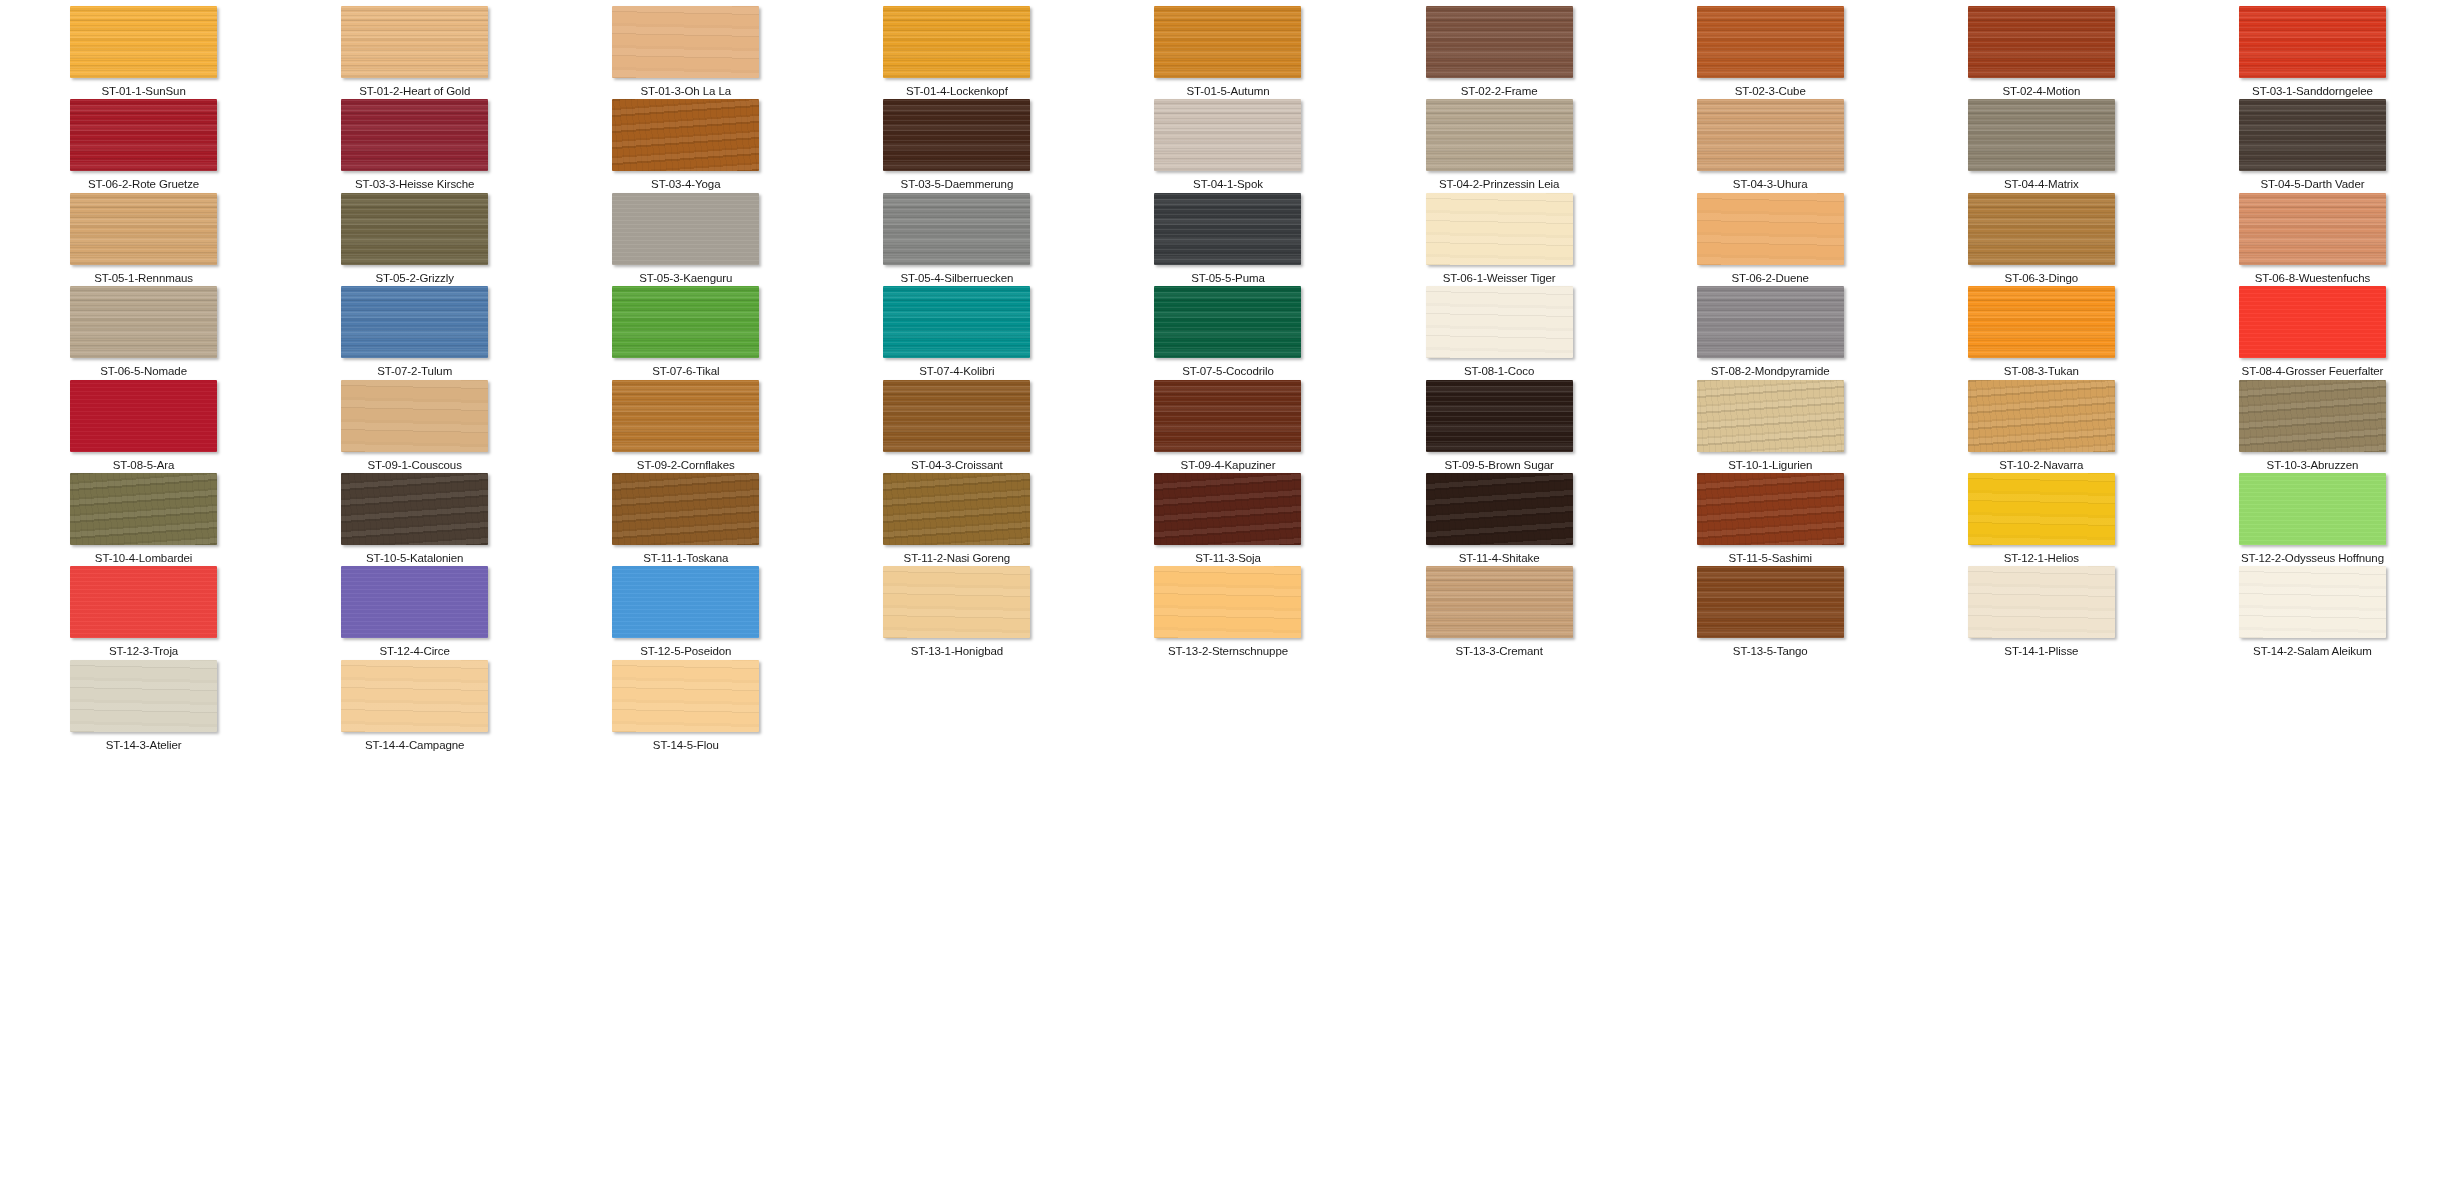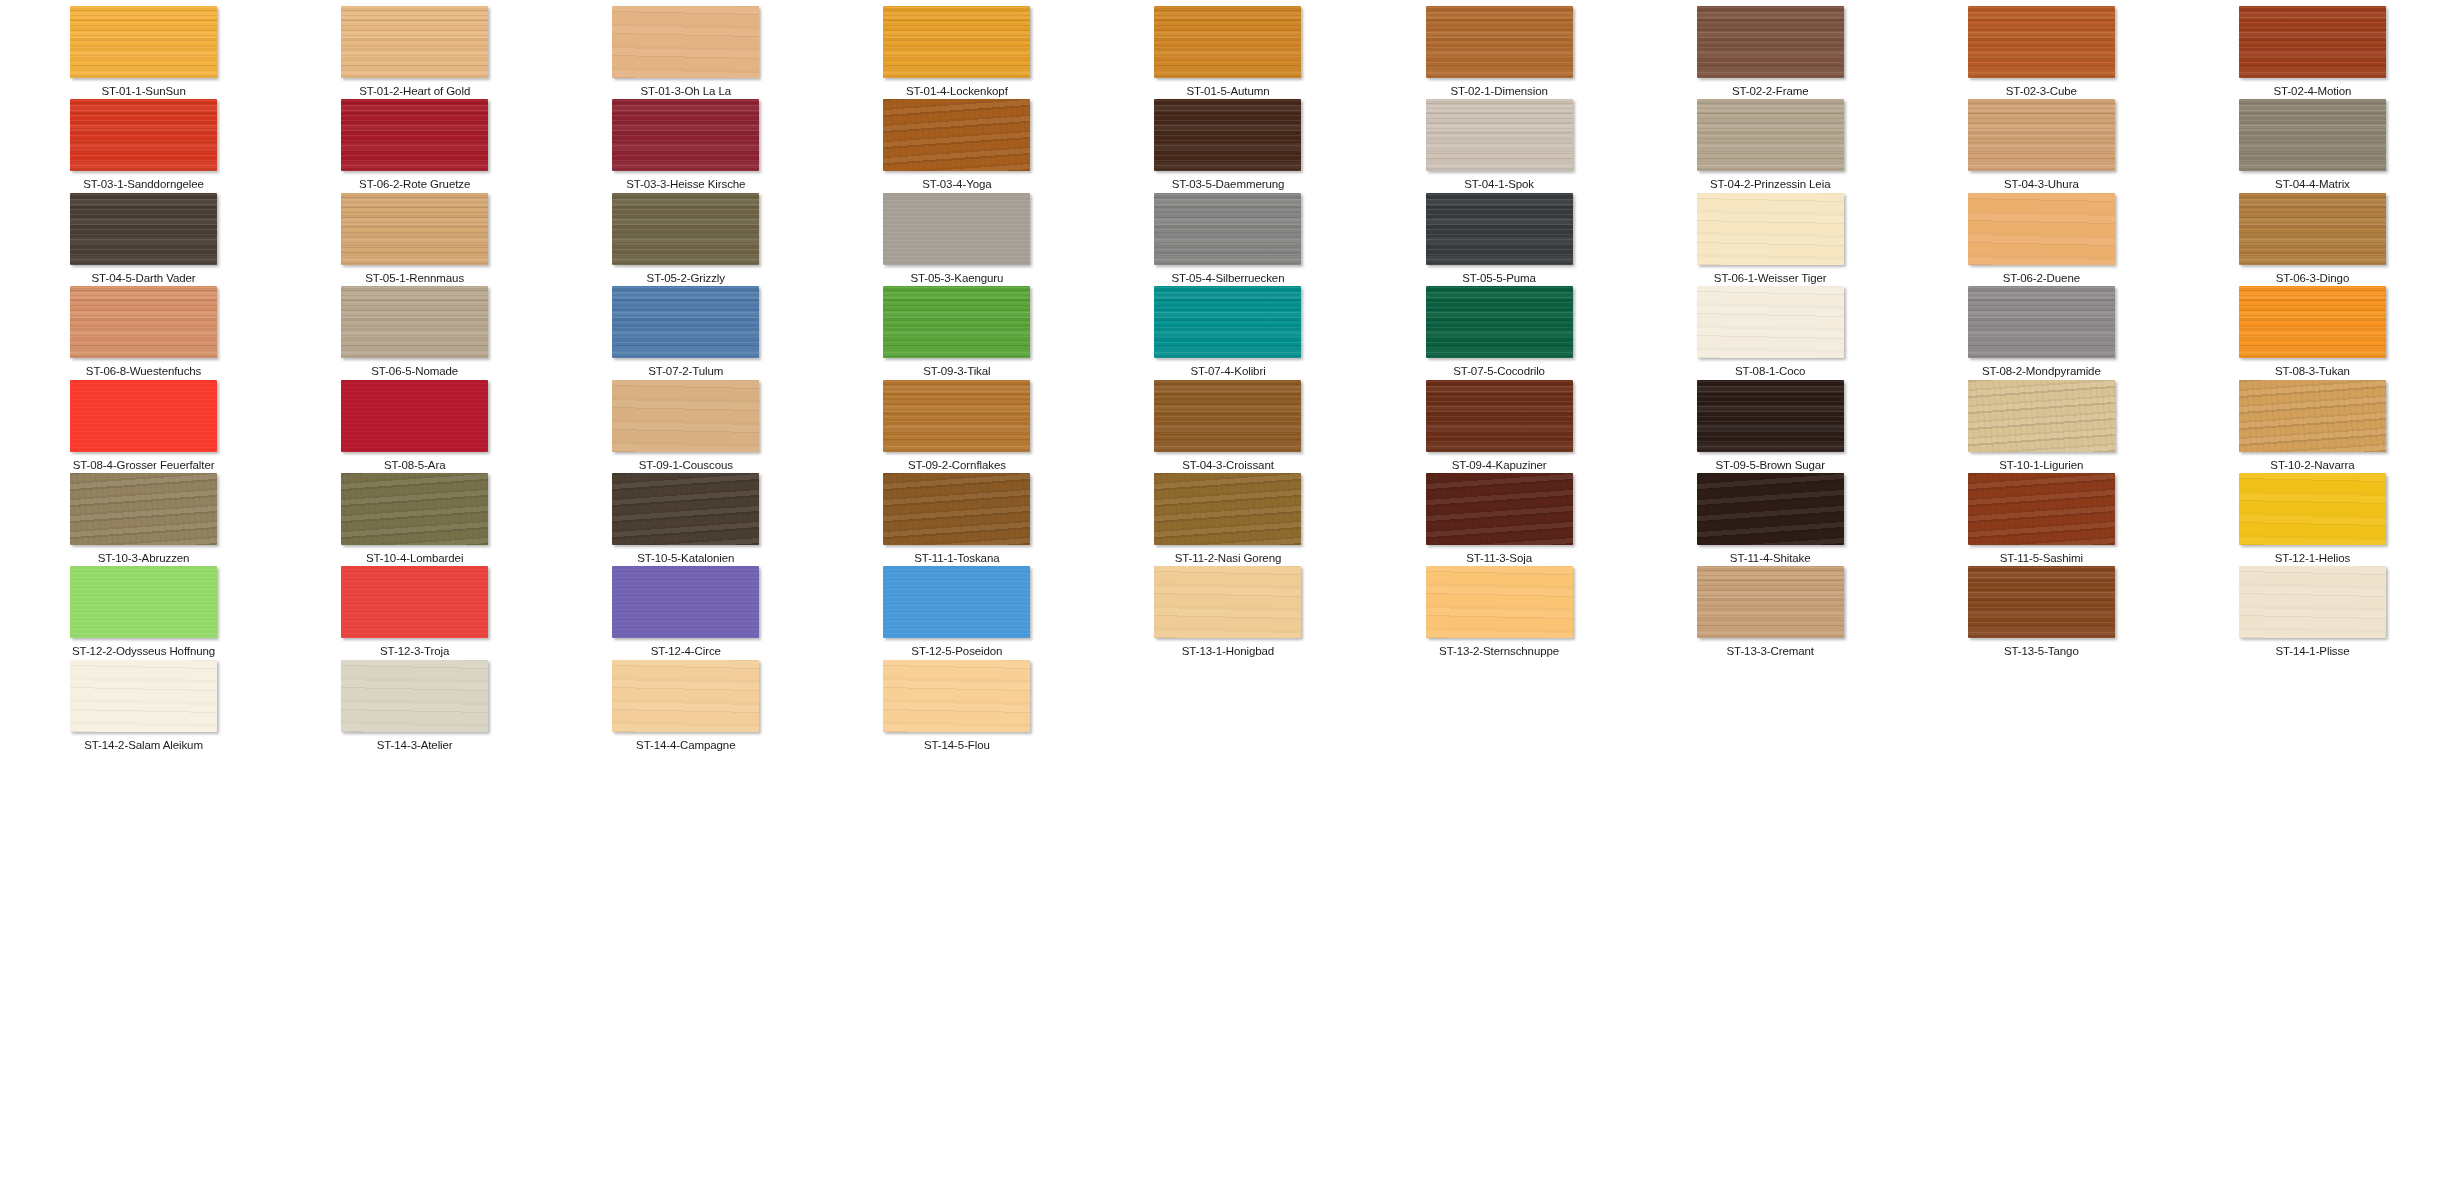--- a/index.html
+++ b/index.html
@@ -151,24 +151,20 @@
       </div>
       <div class="cell">
         <div class="chip" title="ST-01-4-Lockenkopf" style="background-color: rgb(232, 161, 40);"></div>
         <div class="label">ST-01-4-Lockenkopf</div>
       </div>
       <div class="cell">
         <div class="chip" title="ST-01-5-Autumn" style="background-color: rgb(208, 133, 36);"></div>
         <div class="label">ST-01-5-Autumn</div>
       </div>
       <div class="cell">
-        <div class="chip" title="ST-02-1-Dimension" style="background-color: rgb(176, 106, 46);"></div>
-        <div class="label">ST-02-1-Dimension</div>
-      </div>
-      <div class="cell">
         <div class="chip" title="ST-02-2-Frame" style="background-color: rgb(124, 83, 64);"></div>
         <div class="label">ST-02-2-Frame</div>
       </div>
       <div class="cell">
         <div class="chip" title="ST-02-3-Cube" style="background-color: rgb(183, 90, 36);"></div>
         <div class="label">ST-02-3-Cube</div>
       </div>
       <div class="cell">
         <div class="chip" title="ST-02-4-Motion" style="background-color: rgb(158, 62, 28);"></div>
         <div class="label">ST-02-4-Motion</div>
@@ -252,21 +248,21 @@
       <div class="cell">
         <div class="chip" title="ST-06-5-Nomade" style="background-color: rgb(184, 167, 142);"></div>
         <div class="label">ST-06-5-Nomade</div>
       </div>
       <div class="cell">
         <div class="chip" title="ST-07-2-Tulum" style="background-color: rgb(79, 123, 172);"></div>
         <div class="label">ST-07-2-Tulum</div>
       </div>
       <div class="cell">
         <div class="chip" title="ST-07-3-Tikal" style="background-color: rgb(89, 165, 56);"></div>
-        <div class="label">ST-09-3-Tikal</div>
+        <div class="label">ST-07-6-Tikal</div>
       </div>
       <div class="cell">
         <div class="chip" title="ST-07-4-Kolibri" style="background-color: rgb(3, 145, 143);"></div>
         <div class="label">ST-07-4-Kolibri</div>
       </div>
       <div class="cell">
         <div class="chip" title="ST-07-5-Cocodrilo" style="background-color: rgb(10, 96, 64);"></div>
         <div class="label">ST-07-5-Cocodrilo</div>
       </div>
       <div class="cell">

